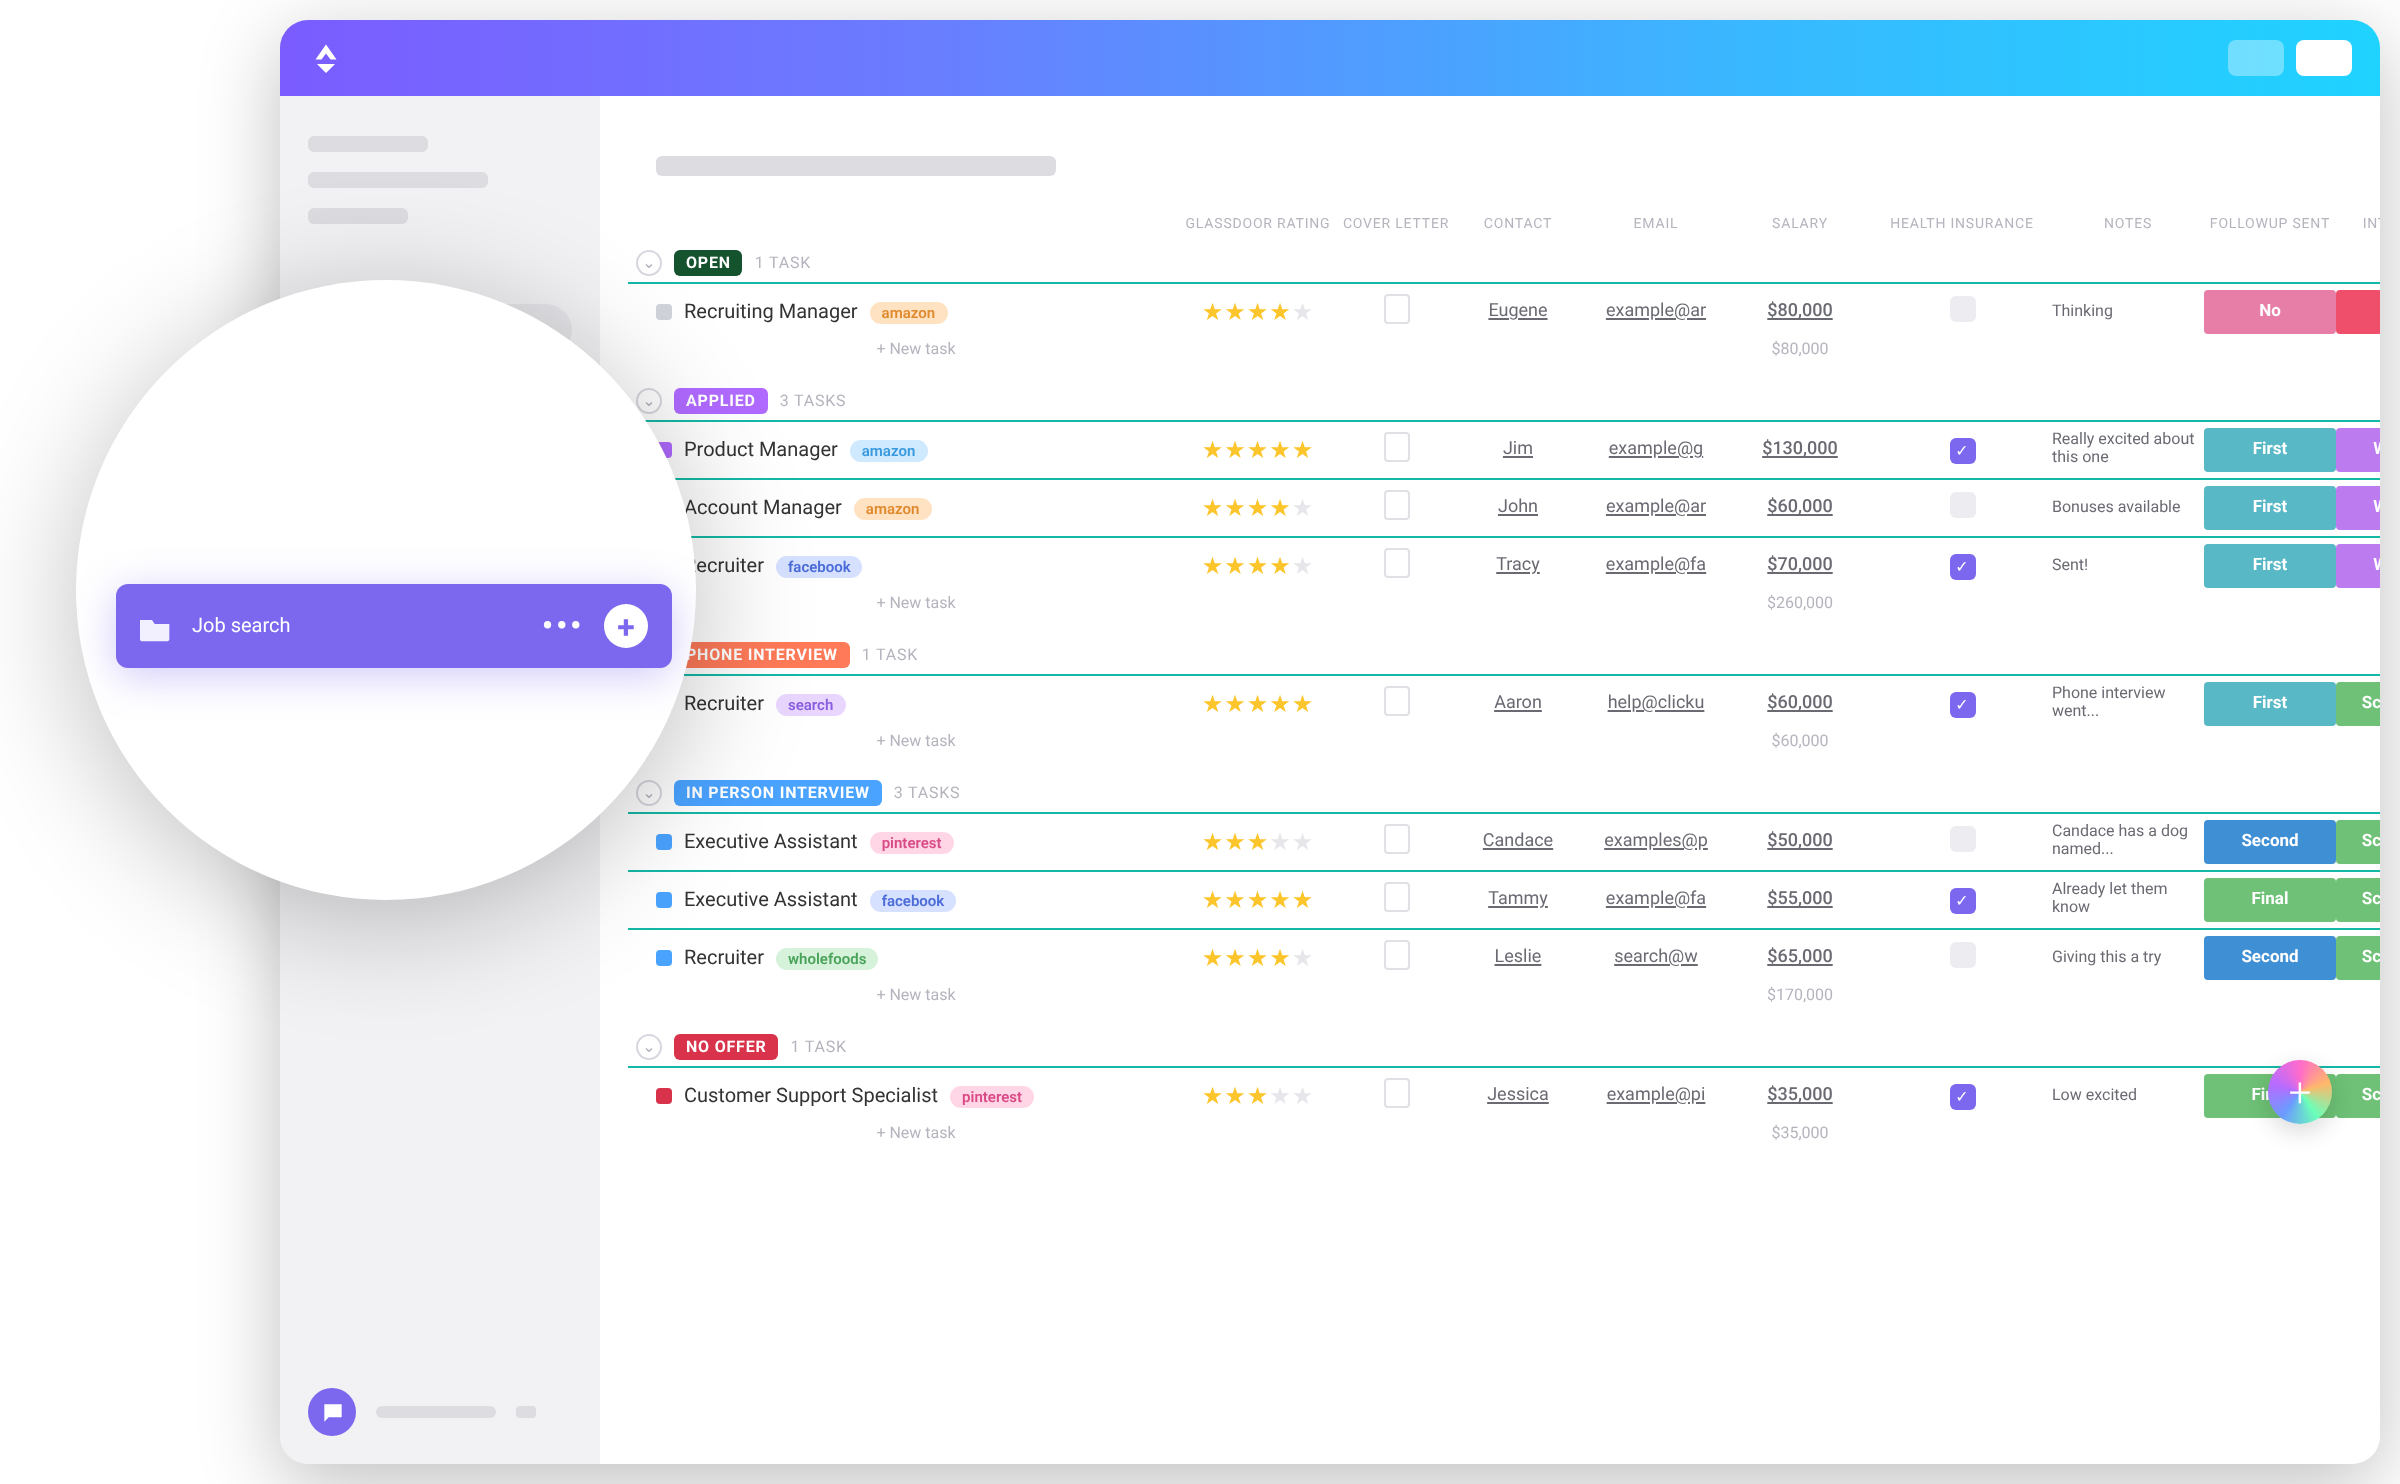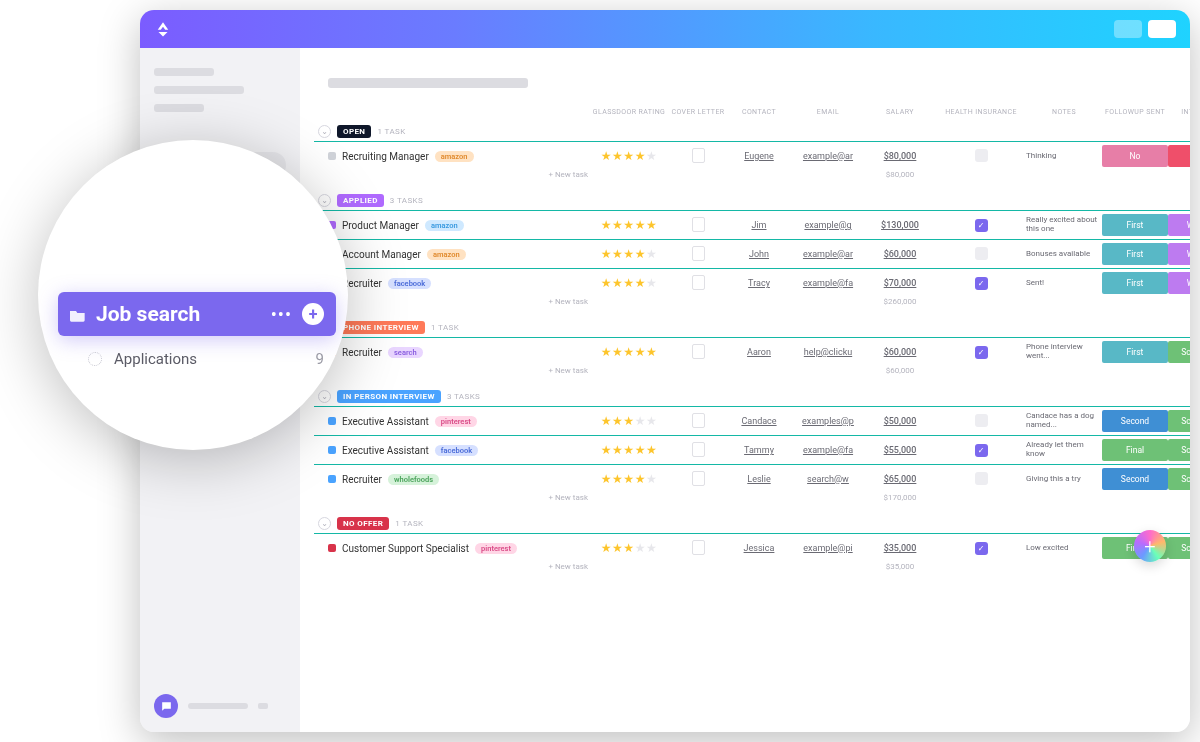--- a/index.html
+++ b/index.html
@@ -134,30 +134,30 @@
 .check {
   width: 13px; height: 13px; border-radius: 3px; display: inline-flex;
   align-items: center; justify-content: center; font-size: 8px;
 }
 .check.on { background: #7b68ee; color: #fff; }
 .check.off { background: #ededf1; }
 
 .notes { font-size: 8px; color: #6a6a73; line-height: 1.1; }
 
 .chip { color: #fff; font-size: 8.5px; text-align: center; padding: 6px 0; border-radius: 2px; }
-.chip-cell { padding: 0; }
+.chip-cell { padding: 0; font-weight: bold; }
 
 .subtotal-row {
   display: grid;
   grid-template-columns: 260px 82px 56px 66px 72px 72px 90px 76px 66px 66px;
   padding: 0 0 0 14px;
   font-size: 8px;
   color: #b4b4be;
 }
-.subtotal-row .new-task { text-align: right; }
+.subtotal-row .new-task { text-align: center; }
 .subtotal-row .sum { text-align: center; }
 
 
 .footer-chat {
   position: absolute;
   left: 14px;
   bottom: 14px;
   display: flex;
   align-items: center;
   gap: 10px;
@@ -205,21 +205,21 @@
   display: flex;
   align-items: center;
   background: #7b68ee;
   color: #fff;
   border-radius: 6px;
   padding: 10px 12px;
   gap: 10px;
   box-shadow: 0 4px 20px rgba(123,104,238,0.35);
 }
 .space-row .folder-icon { width: 16px; height: 14px; }
-.space-row .name { flex: 1; font-size: 21px; font-weight: 700; }
+.space-row .name { flex: 1; font-size: 10px; font-weight: 400; }
 .space-row .dots { font-size: 18px; letter-spacing: 1px; }
 .space-row .plus-circle {
   width: 22px; height: 22px; border-radius: 50%;
   background: #fff; color: #7b68ee;
   display: inline-flex; align-items: center; justify-content: center;
   font-size: 16px; font-weight: 700;
 }
 .sub-list-row {
   display: flex;
   align-items: center;
@@ -273,21 +273,21 @@
         <div>HEALTH INSURANCE</div>
         <div>NOTES</div>
         <div>FOLLOWUP SENT</div>
         <div>INTERVIEW</div>
       </div>
 
       <div id="groups">
           <div class="group">
             <div class="group-header">
               <span class="collapse-circle">⌄</span>
-              <span class="status-tag" style="background:#0f172a">OPEN</span>
+              <span class="status-tag" style="background:#14532d">OPEN</span>
               <span class="count">1 TASK</span>
             </div>
             <div class="row">
               <div class="title-cell">
                 <span class="status-dot" style="background:#d0d3d9"></span>
                 <span class="task-title">Recruiting Manager</span>
                 <span class="company-tag" style="background:#ffe2c2;color:#e08a2e">amazon</span>
               </div>
               <div class="stars cell-center"><span>★</span><span>★</span><span>★</span><span>★</span><span class="off">★</span></div>
               <div class="cell-center"><span class="cover-letter-icon"></span></div>
@@ -574,19 +574,14 @@
     <div class="space-row">
       <span class="folder-icon">
         <svg width="16" height="14" viewBox="0 0 24 20" fill="#fff">
             <path d="M2 4h7l2 3h11v11a2 2 0 0 1-2 2H2a2 2 0 0 1-2-2V4z" opacity="0.9"></path>
           </svg>
       </span>
       <span class="name">Job search</span>
       <span class="dots">•••</span>
       <span class="plus-circle">+</span>
     </div>
-    <div class="sub-list-row">
-      <span class="dotted-icon"></span>
-      <span class="name">Applications</span>
-      <span class="count">9</span>
-    </div>
   </div>
 </div>
 
 </body></html>

